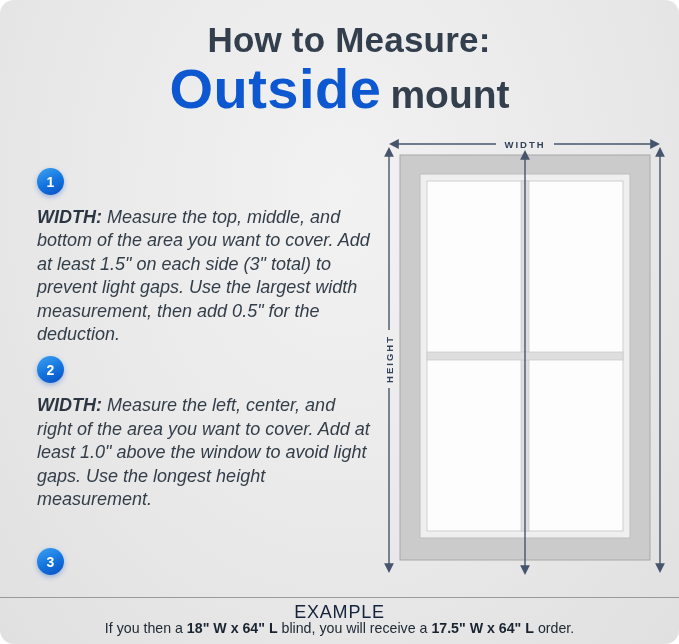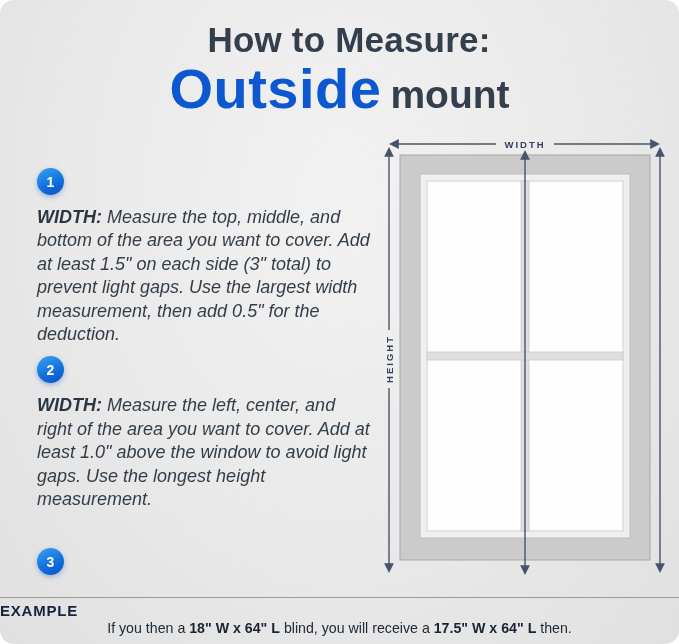--- a/index.html
+++ b/index.html
@@ -31,21 +31,21 @@
   .step-text strong { color:#2b3642; }
   .step-1 { margin-bottom:10px; }
   .step-2 { margin-bottom:37px; }
 
   
   .diagram { position:absolute; left:375px; top:130px; }
   .dim-label { font-family:"Liberation Sans",sans-serif; font-size:9.5px; font-weight:700; letter-spacing:2px; fill:#33415a; }
 
   
   .divider { position:absolute; left:0; right:0; top:597px; height:1px; background:#9a9a9a; }
-  .example-heading { position:absolute; top:602px; left:0; right:0; font-size:15px; font-weight:700; letter-spacing:.8px; color:#15233d; }
+  .example-heading { position:absolute; top:602px; left:0; right:0; text-align:center; font-size:18px; font-weight:400; letter-spacing:.8px; color:#15233d; }
   .example-line { position:absolute; top:620px; left:0; right:0; text-align:center; font-size:14.2px; color:#202b36; margin:0; }
   .example-line strong { color:#1a2430; }
 </style>
 </head>
 <body>
 
 <div class="page">
 
   <header class="title">
     <div class="t1">How to Measure:</div>
@@ -113,15 +113,15 @@
     </g>
 
     <text class="dim-label" x="150" y="17.5" text-anchor="middle">WIDTH</text>
     <g transform="translate(14,229) rotate(-90)">
       <text class="dim-label" x="0" y="3.5" text-anchor="middle">HEIGHT</text>
     </g>
   </svg>
 
   <div class="divider"></div>
   <div class="example-heading">EXAMPLE</div>
-  <p class="example-line"><span>If you then a </span><strong>18" W x 64" L</strong><span> blind, you will receive a </span><strong>17.5" W x 64" L</strong><span> then.</span></p>
+  <p class="example-line"><span>If you then a </span><strong>18" W x 64" L</strong><span> blind, you will receive a </span><strong>17.5" W x 64" L</strong><span> order.</span></p>
 
 </div>
 
 </body></html>

